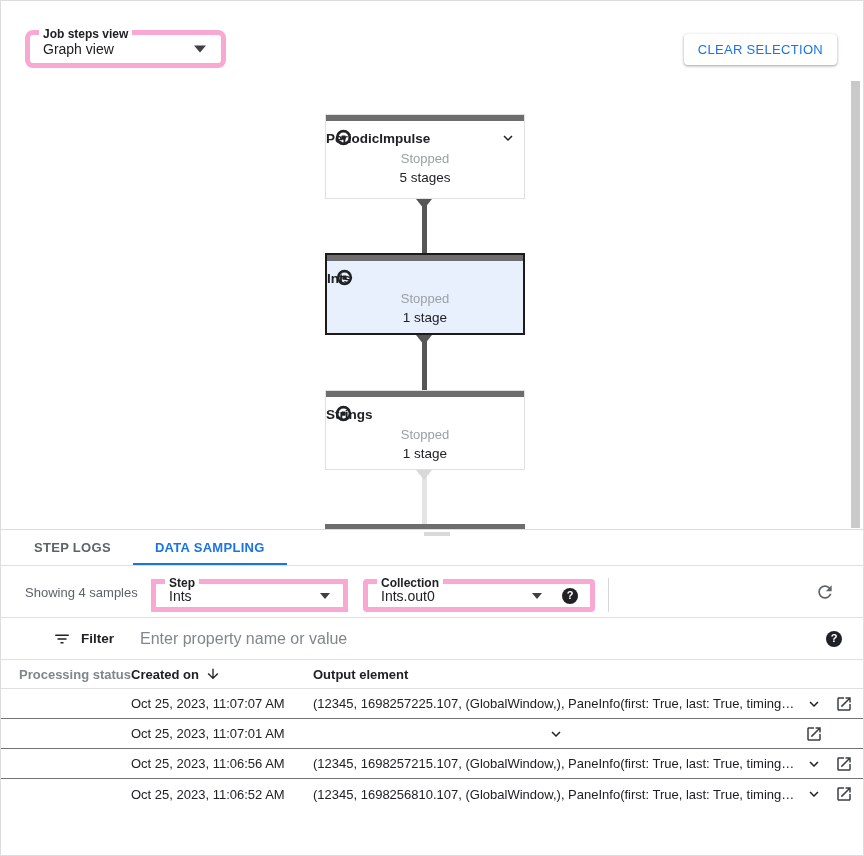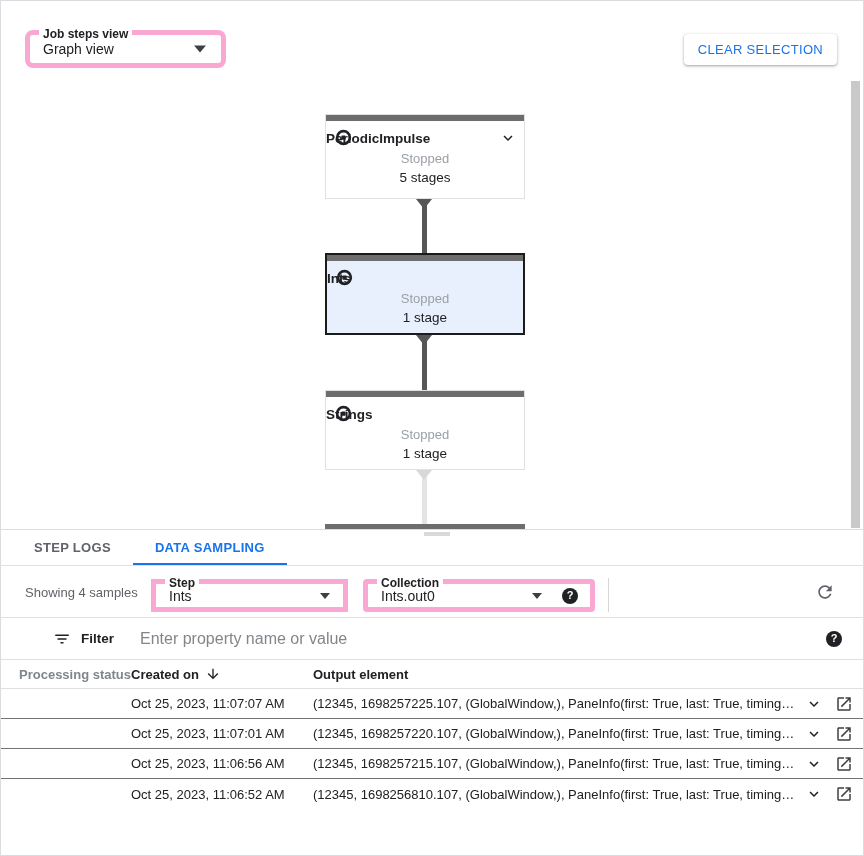--- a/index.html
+++ b/index.html
@@ -232,21 +232,20 @@
           <path d="M16.59 8.59L12 13.17 7.41 8.59 6 10l6 6 6-6z" fill="#202124"></path>
         </svg>
       <svg class="row-icon" viewBox="0 0 24 24">
           <path d="M19 19H5V5h7V3H5c-1.11 0-2 .9-2 2v14c0 1.1.89 2 2 2h14c1.1 0 2-.9 2-2v-7h-2v7zM14 3v2h3.59l-9.83 9.83 1.41 1.41L19 6.41V10h2V3h-7z" fill="#3c4043"></path>
         </svg>
     </div>
 
     <div class="grid-row trow">
       <span><span class="status-dot"></span></span>
       <span class="cell-created">Oct 25, 2023, 11:07:01 AM</span>
-      <span class="cell-output">(12345, 1698257220.107, (GlobalWindow,), PaneInfo(first: True, last: True, timing…</span>
       <svg class="row-icon" viewBox="0 0 24 24">
           <path d="M16.59 8.59L12 13.17 7.41 8.59 6 10l6 6 6-6z" fill="#202124"></path>
         </svg>
       <svg class="row-icon" viewBox="0 0 24 24">
           <path d="M19 19H5V5h7V3H5c-1.11 0-2 .9-2 2v14c0 1.1.89 2 2 2h14c1.1 0 2-.9 2-2v-7h-2v7zM14 3v2h3.59l-9.83 9.83 1.41 1.41L19 6.41V10h2V3h-7z" fill="#3c4043"></path>
         </svg>
     </div>
 
     <div class="grid-row trow">
       <span><span class="status-dot"></span></span>

